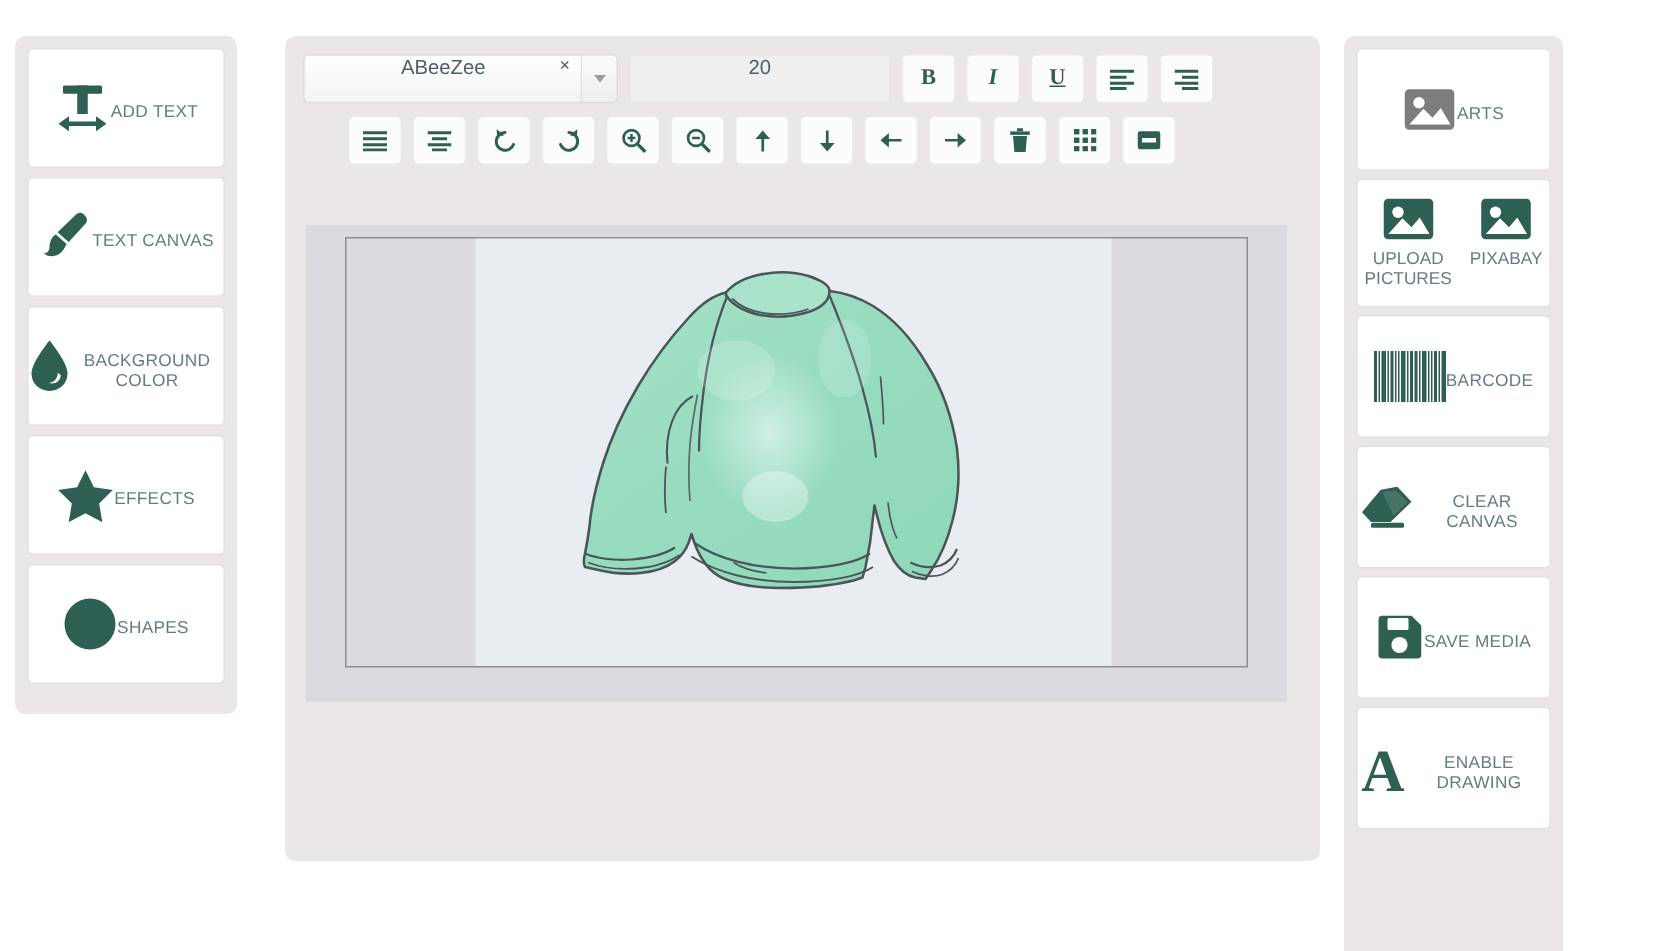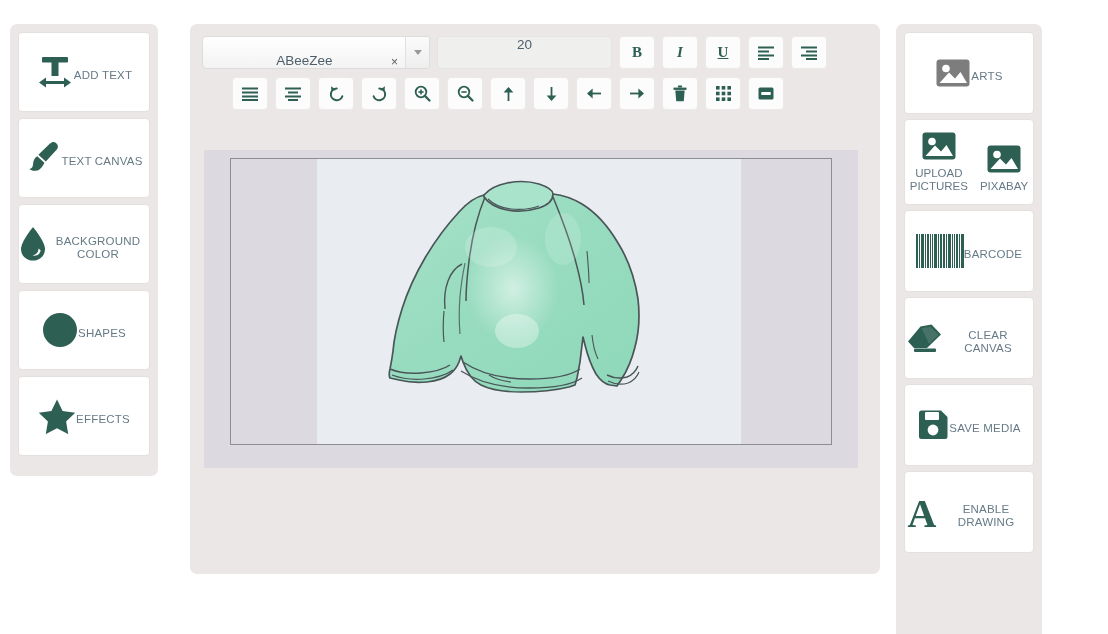--- a/index.html
+++ b/index.html
@@ -45,24 +45,24 @@
   #left-panel{left:10px;top:24px;width:148px;height:452px;padding:8px;}
   #left-panel .card{width:132px;height:80px;margin-bottom:6px;}
   #left-panel .card:last-child{margin-bottom:0;}
 
   
   #center-panel{left:190px;top:24px;width:690px;height:550px;padding:12px;}
   .toolbar{display:flex;align-items:center;gap:7px;margin-bottom:8px;}
   .tb2{display:flex;align-items:center;gap:7px;margin-left:30px;margin-bottom:10px;}
 
   .font-select{
-    width:228px;height:33px;
+    width:210px;height:33px;
     background:linear-gradient(#ffffff,#f3f3f3);
     border:1px solid #dcdcdc;border-radius:4px;
-    display:flex;align-items:flex-end;box-sizing:border-box;
+    display:flex;align-items:flex-start;box-sizing:border-box;
     cursor:pointer;position:relative;
   }
   .font-name{
     flex:1;text-align:center;font-size:13.5px;color:#4c5f6b;
     padding-left:22px;
   }
   .font-clear{
     font-size:12px;color:#5a5a5a;padding:0 7px;cursor:pointer;line-height:1;
   }
   .font-caret{
@@ -109,21 +109,21 @@
     background:#dcd9e0;
     display:flex;align-items:flex-start;justify-content:center;
     padding-top:8px;box-sizing:border-box;
   }
 
   
   #right-panel{left:896px;top:24px;width:146px;height:640px;padding:8px;}
   #right-panel .card{width:130px;margin-bottom:5px;}
   .r-tall{height:82px;}
   .r-dual{height:86px;}
-  .dual-row{display:flex;gap:12px;align-items:flex-end;justify-content:center;}
+  .dual-row{display:flex;gap:12px;align-items:flex-start;justify-content:center;}
   .dual-col{display:flex;flex-direction:column;align-items:center;}
   .dual-label{font-size:11.5px;color:#667a86;text-align:center;line-height:13px;margin-top:6px;white-space:pre-line;}
 
   .barcode{display:flex;align-items:flex-end;height:34px;gap:1px;}
   .barcode span{display:block;width:2px;background:#2d5f52;}
 </style>
 </head>
 <body>
 
 <div id="app">
@@ -156,34 +156,34 @@
         <svg width="28" height="36" viewBox="0 0 28 36">
           <path d="M14 1 C14 1 26 15.5 26 23 C26 29.8 20.6 34.6 14 34.6 C7.4 34.6 2 29.8 2 23 C2 15.5 14 1 14 1 Z" fill="#2d5f52"></path>
           <path d="M19.5 22.5 C19.5 26.2 17.2 28.8 13.6 29.4 C17.4 30.6 21.2 28.2 21.6 24.2 Z" fill="#ffffff"></path>
         </svg>
       </span>
       <span class="card-label">BACKGROUND COLOR</span>
     </div>
 
     <div class="card">
       <span class="ico">
+        <svg width="38" height="36" viewBox="0 0 38 36">
+          <path d="M19 1.5 L24.6 12.9 L37.2 14.7 L28.1 23.6 L30.2 36.1 L19 30.2 L7.8 36.1 L9.9 23.6 L0.8 14.7 L13.4 12.9 Z" fill="#2d5f52"></path>
+        </svg>
+      </span>
+      <span class="card-label">EFFECTS</span>
+    </div>
+
+    <div class="card">
+      <span class="ico">
         <svg width="36" height="36" viewBox="0 0 36 36">
           <circle cx="18" cy="18" r="17" fill="#2d5f52"></circle>
         </svg>
       </span>
       <span class="card-label">SHAPES</span>
-    </div>
-
-    <div class="card">
-      <span class="ico">
-        <svg width="38" height="36" viewBox="0 0 38 36">
-          <path d="M19 1.5 L24.6 12.9 L37.2 14.7 L28.1 23.6 L30.2 36.1 L19 30.2 L7.8 36.1 L9.9 23.6 L0.8 14.7 L13.4 12.9 Z" fill="#2d5f52"></path>
-        </svg>
-      </span>
-      <span class="card-label">EFFECTS</span>
     </div>
   </div>
 
   <div class="panel" id="center-panel">
 
     <div class="toolbar">
 
       <div class="font-select">
         <span class="font-name">ABeeZee</span>
         <span class="font-clear">×</span>

